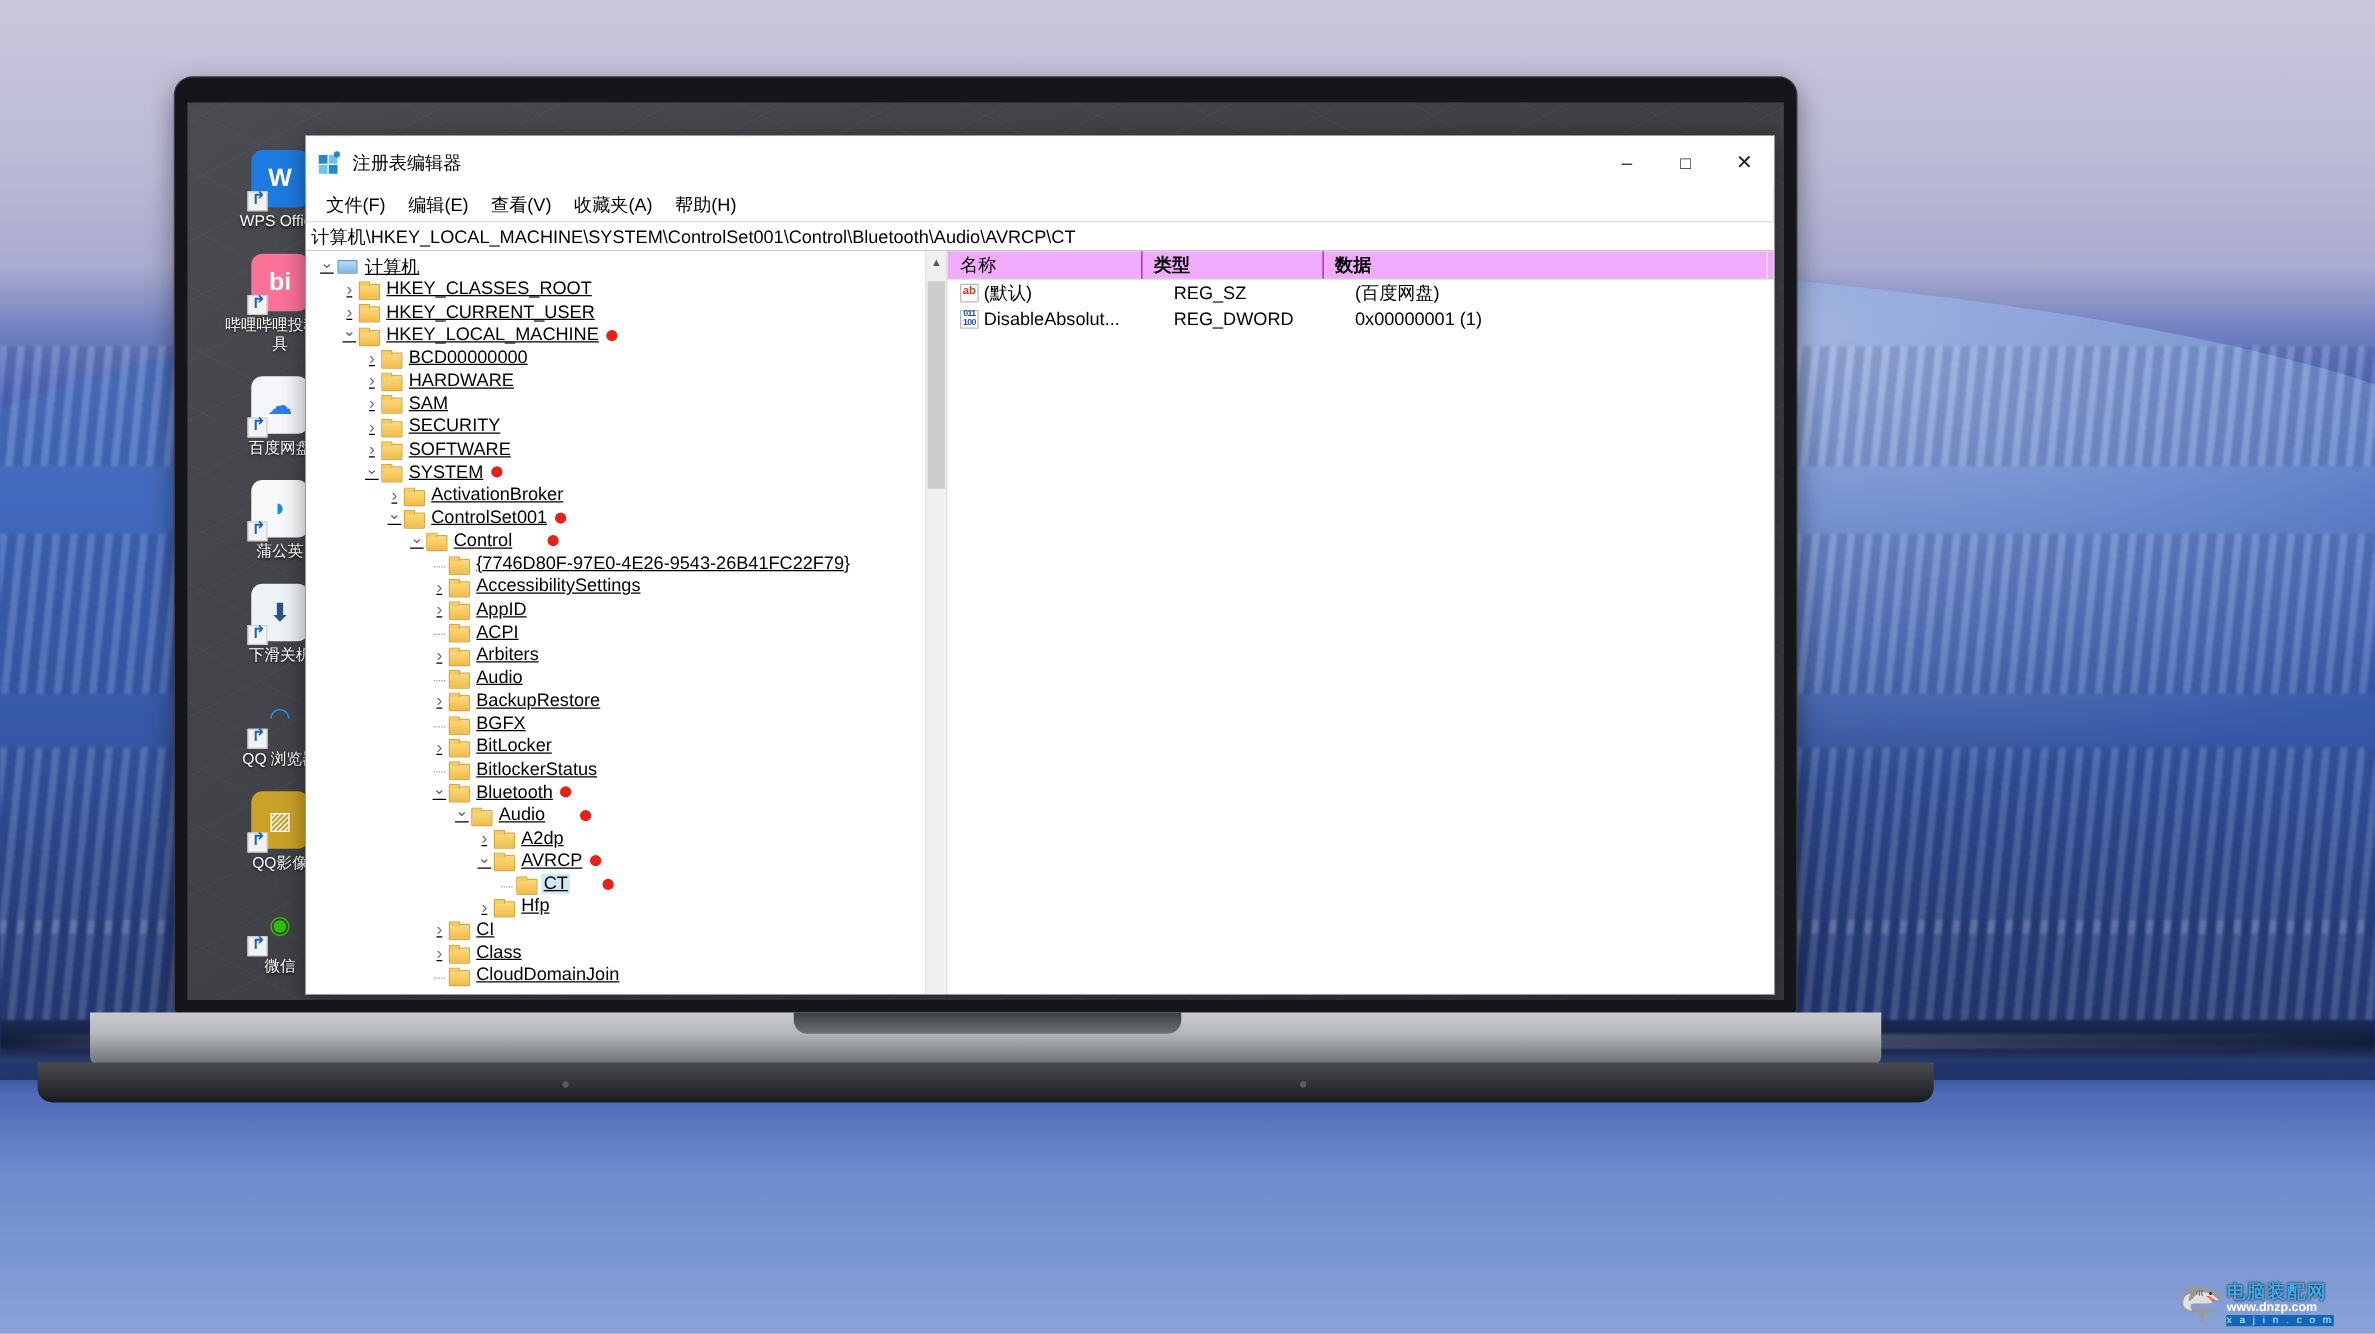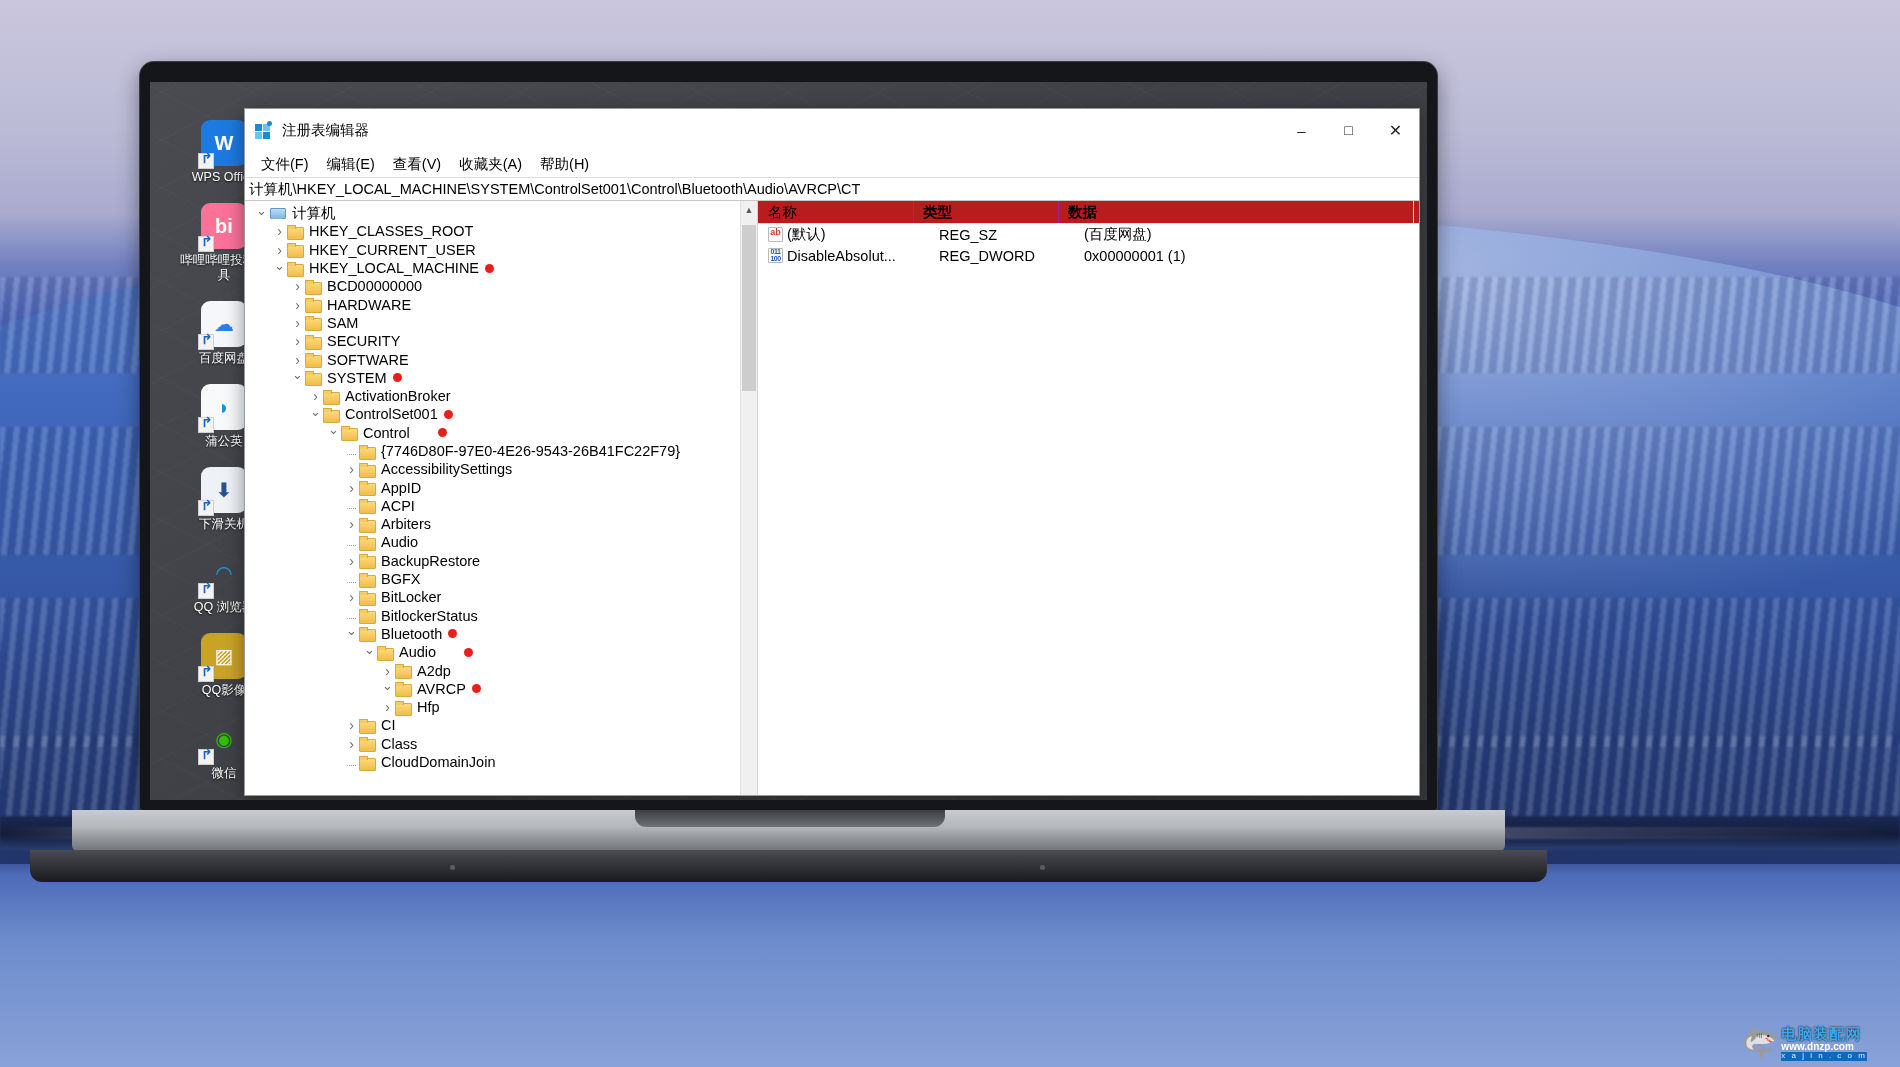--- a/index.html
+++ b/index.html
@@ -141,21 +141,21 @@
     background: #fff; flex: none;
   }
   #panes { flex: 1; display: flex; min-height: 0; }
 
   
   #treepane {
     width: 513px; position: relative; overflow: hidden;
     border-right: 1px solid #d4d4d4; background: #fff;
   }
   #treescroll { position: absolute; inset: 0 17px 0 0; overflow: hidden; padding-top: 3px; }
-  .node { display: flex; align-items: center; height: 18.3px; font-size: 14.5px; color: #000; white-space: nowrap; cursor: default; }
+  .node { display: flex; align-items: center; height: 18.3px; font-size: 14.5px; color: #000; white-space: nowrap; cursor: default; text-decoration: underline; }
   .node .exp {
     width: 15px; flex: none; text-align: center; color: #6d6d6d; font-size: 11px; line-height: 1;
   }
   .node .exp.open::before { content: "⌄"; position: relative; top: -3px; font-size: 13px; }
   .node .exp.closed::before { content: "›"; font-size: 14px; }
   .node .exp.leaf::before { content: ""; display: inline-block; width: 9px; border-top: 1px dotted #9a9a9a; }
   .folder {
     width: 15px; height: 13px; flex: none; margin-right: 5px; position: relative;
   }
   .folder::before {
@@ -185,21 +185,21 @@
     background: #f0f0f0; border-left: 1px solid #e2e2e2;
   }
   #vscroll .arrow {
     height: 17px; display: flex; align-items: center; justify-content: center;
     color: #5a5a5a; font-size: 9px; background: #f0f0f0;
   }
   #vthumb { position: absolute; left: 1px; right: 1px; top: 24px; height: 166px; background: #cdcdcd; }
 
   
   #valpane { flex: 1; background: #fff; display: flex; flex-direction: column; position: relative; }
-  #colhead { height: 23px; display: flex; background: #b91c1c; border-bottom: 1px solid #e3e3e3; flex: none; text-align: right; }
+  #colhead { height: 23px; display: flex; background: #f0abfc; border-bottom: 1px solid #e3e3e3; flex: none; text-align: right; }
   #colhead .ch { font-size: 14.5px; color: #000; padding-left: 10px; display: flex; align-items: center; position: relative; }
   #colhead .ch + .ch { border-left: 1px solid #a21caf; font-weight: bold; }
   #colhead .spacer { flex: 1; border-left: 1px solid #e6e6e6; }
   .vrow { height: 21px; display: flex; align-items: center; font-size: 14.5px; color: #000; cursor: default; }
   .vrow .vname { width: 181px; display: flex; align-items: center; padding-left: 10px; overflow: hidden; }
   .vrow .vtype { width: 145px; }
   .vrow .vdata { flex: 1; }
   .vicon { width: 15px; height: 15px; margin-right: 4px; flex: none; position: relative; background: #fff; border: 1px solid #b9b9b9; border-radius: 1px; }
   .vicon.sz::after {
     content: "ab"; position: absolute; left: 0; right: 0; top: -1px; text-align: center;
@@ -473,20 +473,27 @@
                     <span class="exp closed"></span>
                     <span class="folder"></span>
                     <span class="txt">A2dp</span>
                   </div>
                   <div class="node">
                     <span style="width: 135px; flex: 0 0 auto;"></span>
                     <span class="exp open"></span>
                     <span class="folder"></span>
                     <span class="txt">AVRCP</span>
                     <span class="dot"></span>
+                  </div>
+                  <div class="node selected">
+                    <span style="width: 153px; flex: 0 0 auto;"></span>
+                    <span class="exp leaf"></span>
+                    <span class="folder"></span>
+                    <span class="txt">CT</span>
+                    <span class="dot gap"></span>
                   </div>
                   <div class="node">
                     <span style="width: 135px; flex: 0 0 auto;"></span>
                     <span class="exp closed"></span>
                     <span class="folder"></span>
                     <span class="txt">Hfp</span>
                   </div>
                   <div class="node">
                     <span style="width: 99px; flex: 0 0 auto;"></span>
                     <span class="exp closed"></span>

